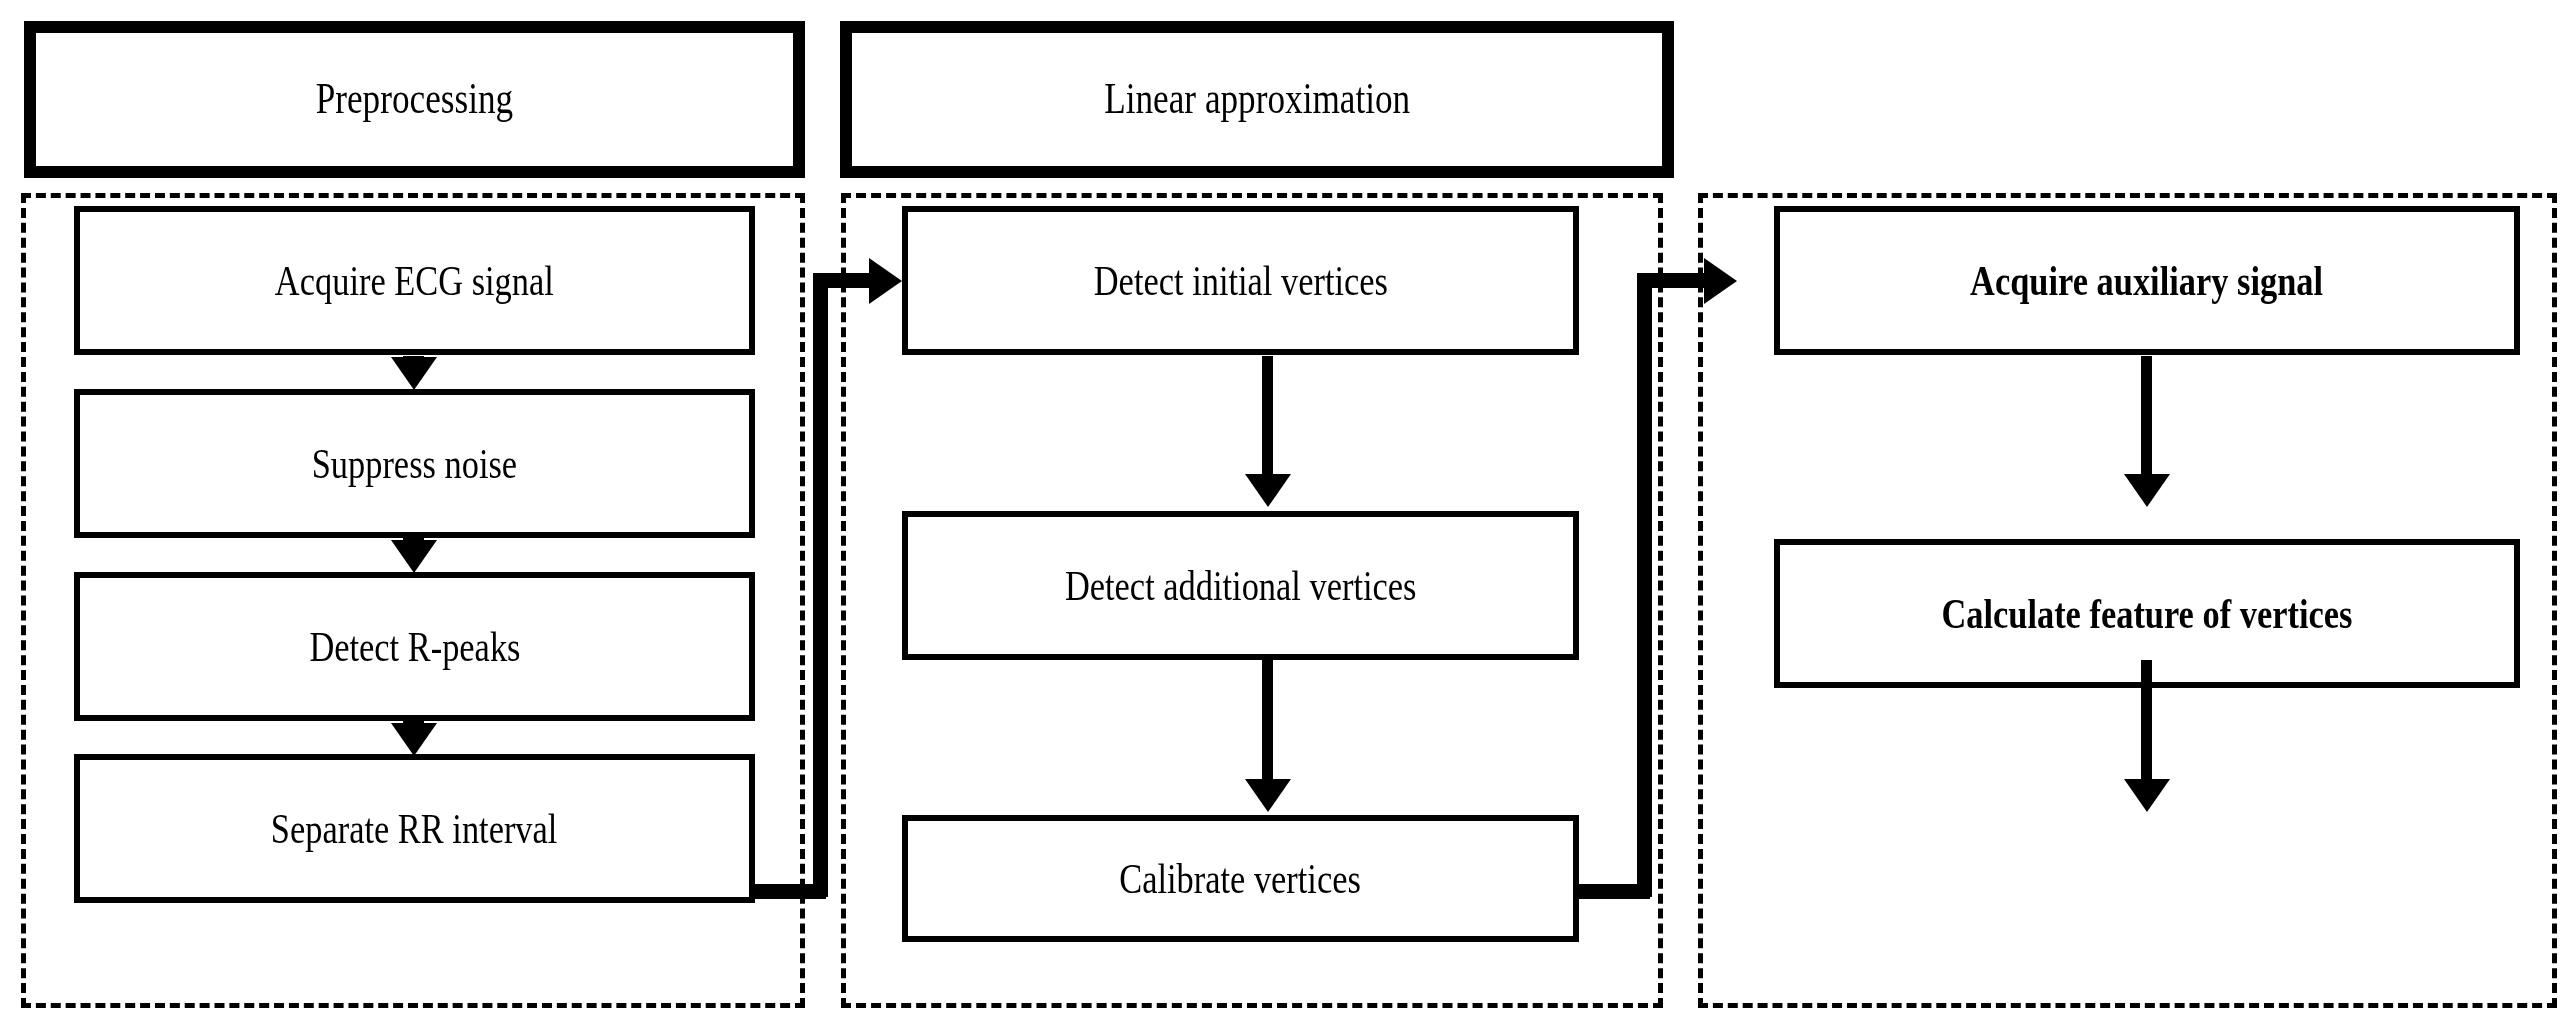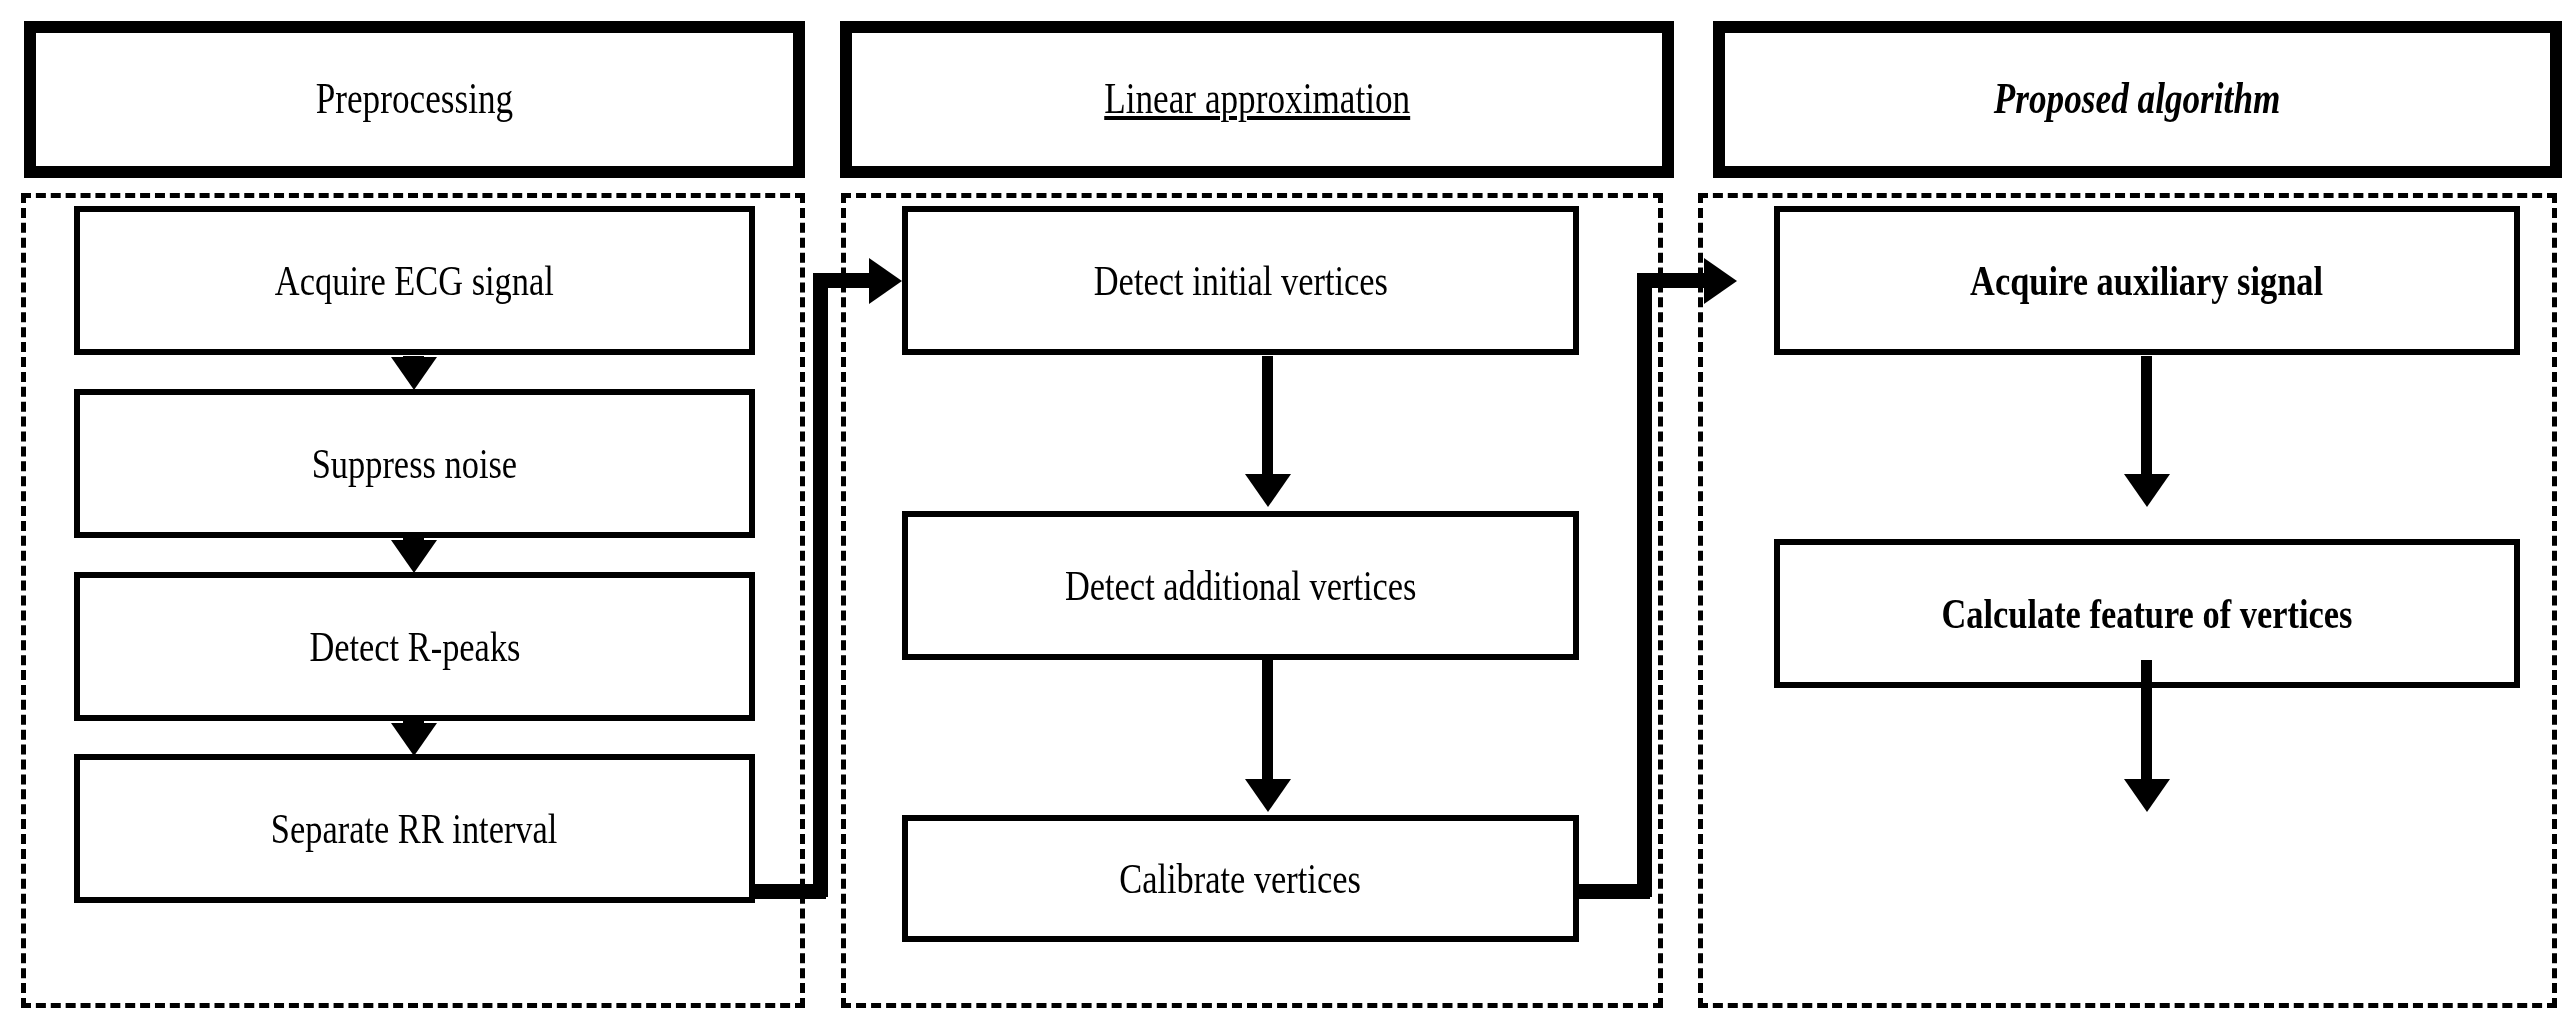--- a/index.html
+++ b/index.html
@@ -79,27 +79,24 @@
 <div id="canvas">
 
   <div class="dashed-col" style="left:21px; top:183px; width:784px; height:815px;"></div>
   <div class="dashed-col" style="left:841px; top:183px; width:822px; height:815px;"></div>
   <div class="dashed-col" style="left:1698px; top:183px; width:859px; height:815px;"></div>
 
   <div class="stage-header" style="left:30px; top:16.7px; width:769px; height:145px;">
     <span class="htext">Preprocessing</span>
   </div>
 
-  <div class="stage-header" style="left:846px; top:16.7px; width:822px; height:145px;text-decoration:underline;">
+  <div class="stage-header" style="left:846px; top:16.7px; width:822px; height:145px;">
     <span class="htext">Linear approximation</span>
   </div>
 
-  <div class="stage-header emph" style="left:1719px; top:16.7px; width:837px; height:145px;">
-    <span class="htext">Proposed algorithm</span>
-  </div>
 
   <div class="proc-box" style="left:74px; top:196px; width:681px; height:149px;text-align:right;">
     <span class="ptext">Acquire ECG signal</span>
   </div>
   <div class="proc-box" style="left:74px; top:379px; width:681px; height:149px;">
     <span class="ptext">Suppress noise</span>
   </div>
   <div class="proc-box" style="left:74px; top:562px; width:681px; height:149px;">
     <span class="ptext">Detect R-peaks</span>
   </div>

